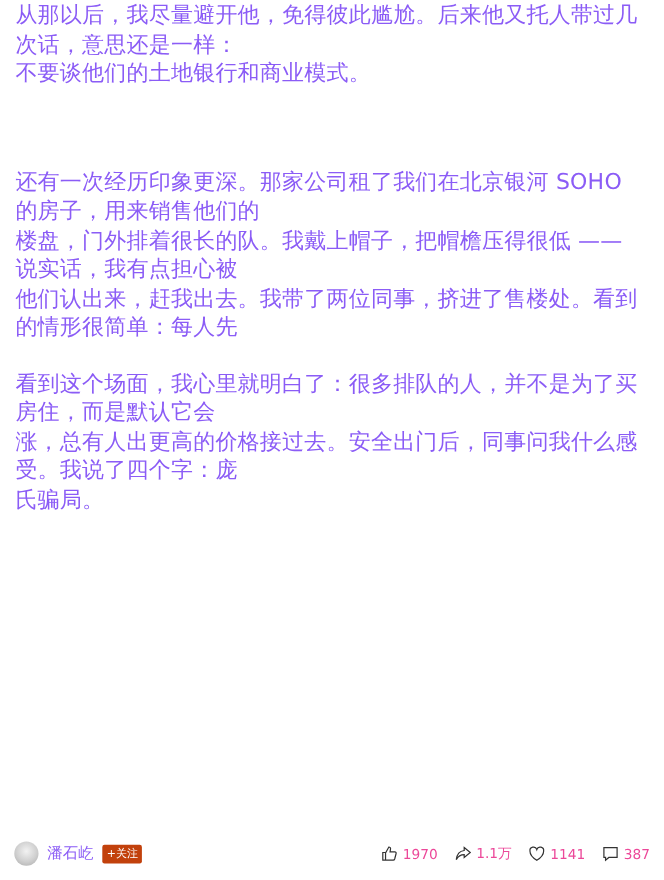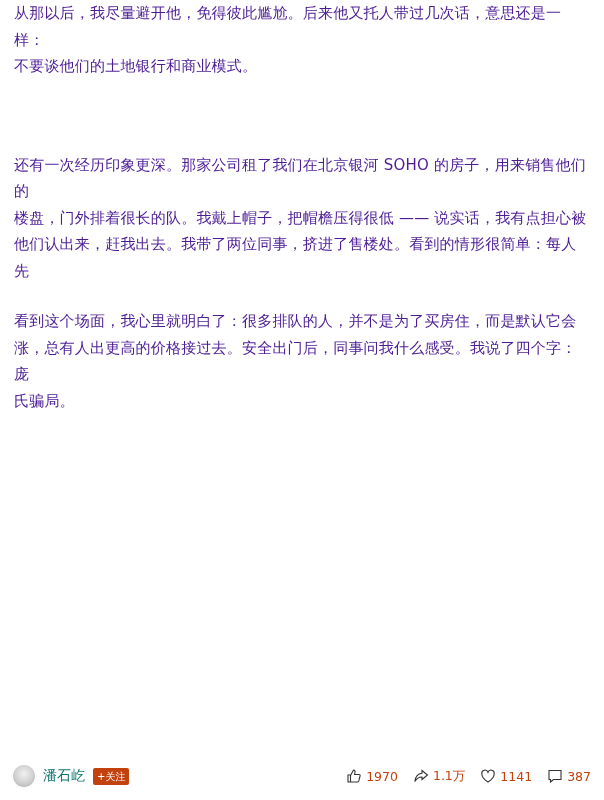--- a/index.html
+++ b/index.html
@@ -7,42 +7,42 @@
     width: 604px; height: 800px; overflow: hidden; position: relative;
     background: #ffffff;
     font-family: "DejaVu Sans", "Liberation Sans", sans-serif;
     color: #1a1a1a;
   }
   .article {
     position: absolute; left: 0; top: 0; width: 604px;
     padding: 0 14px 0 14px; box-sizing: border-box;
   }
   .para {
-    margin: 0; font-size: 15px; line-height: 26.5px;
-    letter-spacing: 0.2px; color: #4c1d95;
+    margin: 0; font-size: 20px; line-height: 26.5px;
+    letter-spacing: 0.2px; color: #8b5cf6;
     word-break: break-all;
   }
   .gap { height: 24px; }
   .bottom-bar {
     position: absolute; left: 0; right: 0; top: 752px; height: 48px;
     background: #ffffff; display: flex; align-items: center;
     padding: 0 13px; box-sizing: border-box;
   }
   .avatar {
     width: 22px; height: 22px; border-radius: 50%;
     background: radial-gradient(circle at 50% 40%, #f2f2f2 0%, #cfcfcf 55%, #a9a9a9 100%);
     margin-right: 8px;
   }
-  .author { font-size: 14px; color: #0f766e; margin-right: 8px; }
+  .author { font-size: 14px; color: #8b5cf6; margin-right: 8px; }
   .follow {
     background: #c2410c; color: #fff; font-size: 10px;
     padding: 2px 4px; border-radius: 2px; line-height: 13px;
   }
   .stats { margin-left: auto; display: flex; align-items: center; gap: 15px; }
-  .stat { display: flex; align-items: center; gap: 4px; font-size: 12.5px; color: #c2410c; }
+  .stat { display: flex; align-items: center; gap: 4px; font-size: 12.5px; color: #ec4899; }
   .stat svg { width: 16px; height: 16px; }
 </style>
 </head>
 <body>
 
 <div class="article">
   <p class="para">
     <span>从那以后，我尽量避开他，免得彼此尴尬。后来他又托人带过几次话，意思还是一样：</span><br>
     <span>不要谈他们的土地银行和商业模式。</span>
   </p>

